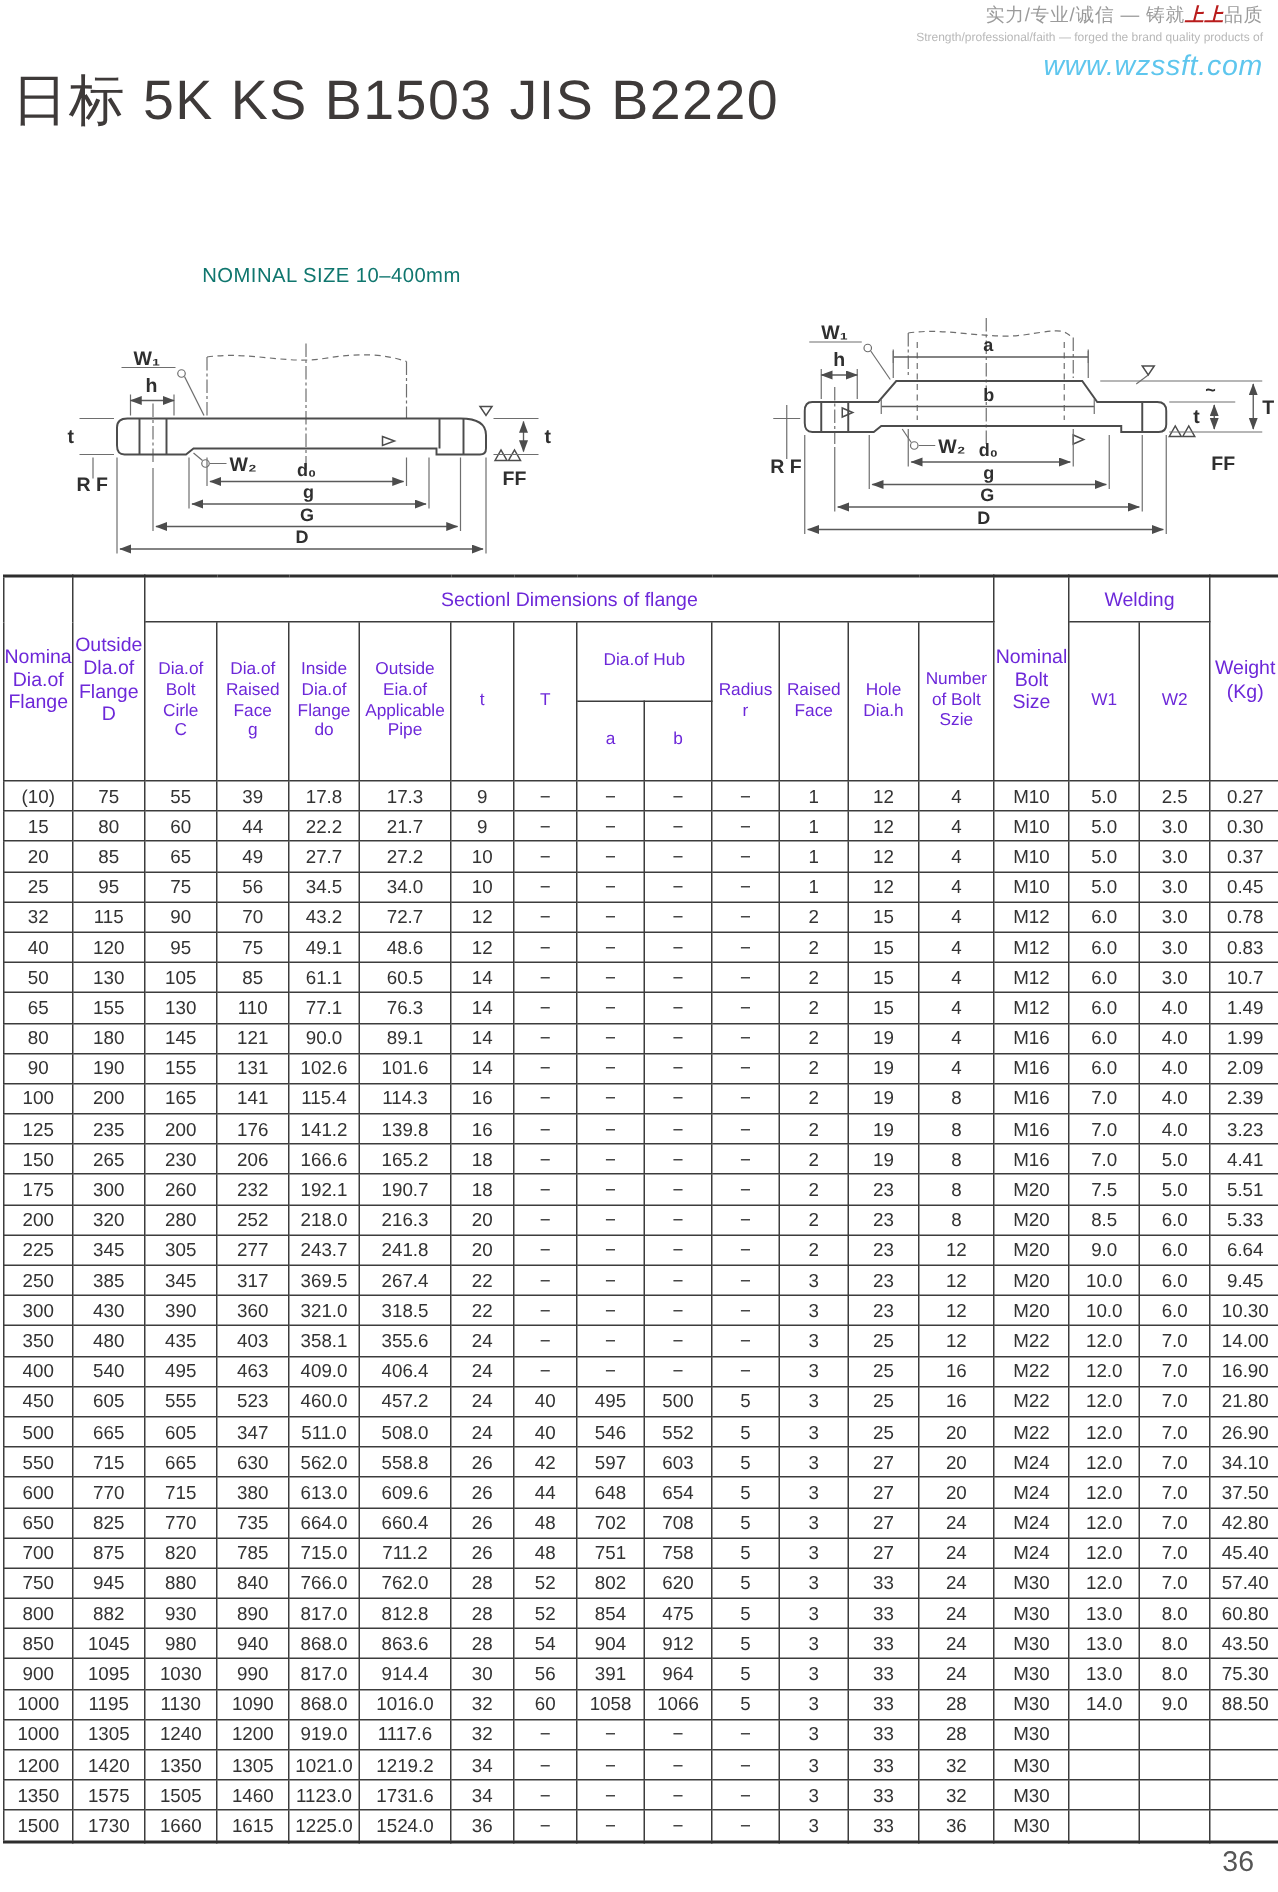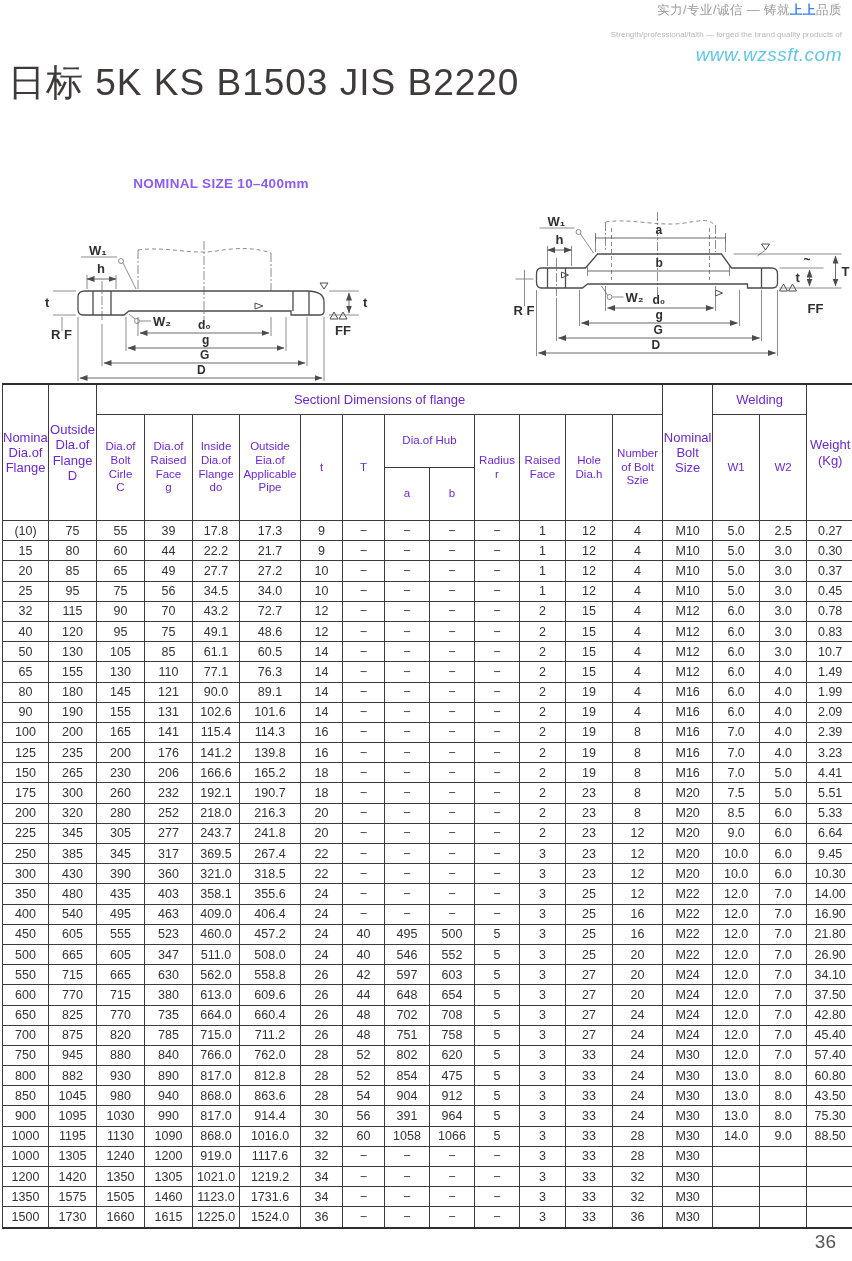--- a/index.html
+++ b/index.html
@@ -1,30 +1,30 @@
 <!DOCTYPE html>
 <html><head>
 <meta charset="utf-8">
 <style>
   html,body{margin:0;padding:0;background:#fff;}
   .page{position:relative;width:852px;height:1261px;background:#fff;overflow:hidden;
         font-family:"Liberation Sans","DejaVu Sans",sans-serif;color:#3a3a3a;}
   
   .brand{position:absolute;top:3px;right:10px;text-align:right;line-height:1.25;}
   .slogan-cn{font-size:12.5px;color:#9b9b9b;letter-spacing:.5px;}
-  .slogan-cn b{color:#3b82f6;font-weight:bold;}
-  .slogan-en{font-size:8px;color:#b8b8b8;margin-top:11px;}
+  .slogan-cn b{color:#b91c1c;font-weight:bold;font-style:italic;}
+  .slogan-en{font-size:8px;color:#b8b8b8;margin-top:1px;}
   .website{font-size:19px;color:#5ec6ee;font-style:italic;margin-top:3px;letter-spacing:.5px;}
   
-  .page-title{position:absolute;top:58px;left:8px;font-size:37px;color:#3e3a39;letter-spacing:1px;}
+  .page-title{position:absolute;top:42px;left:8px;font-size:37px;color:#3e3a39;letter-spacing:1px;}
   
   .diagram{position:absolute;top:176px;}
   .diagram.left{left:40px;width:362px;}
   .diagram.right{left:489px;width:363px;}
-  .diagram-title{text-align:center;font-size:13.5px;font-weight:bold;color:#8b5cf6;letter-spacing:.3px;margin-bottom:14px;}
+  .diagram-title{text-align:center;font-size:13.5px;font-weight:normal;color:#0f766e;letter-spacing:.3px;margin-bottom:2px;}
   svg{display:block;}
   svg text{font-family:"Liberation Sans","DejaVu Sans",sans-serif;fill:#2f2f2f;}
   .lbl{font-size:13px;font-weight:bold;}
   .lbl-sm{font-size:12px;font-weight:bold;}
   .body-line{stroke:#4c4c4c;stroke-width:1.3;fill:none;}
   .thin{stroke:#6e6e6e;stroke-width:.8;fill:none;}
   .dim{stroke:#5a5a5a;stroke-width:.9;fill:none;}
   .dashdot{stroke:#6e6e6e;stroke-width:.8;fill:none;stroke-dasharray:9 2 2 2;}
   .dashed{stroke:#6e6e6e;stroke-width:.8;fill:none;stroke-dasharray:4 3;}
   .weld{stroke:#4c4c4c;stroke-width:1;fill:none;}

